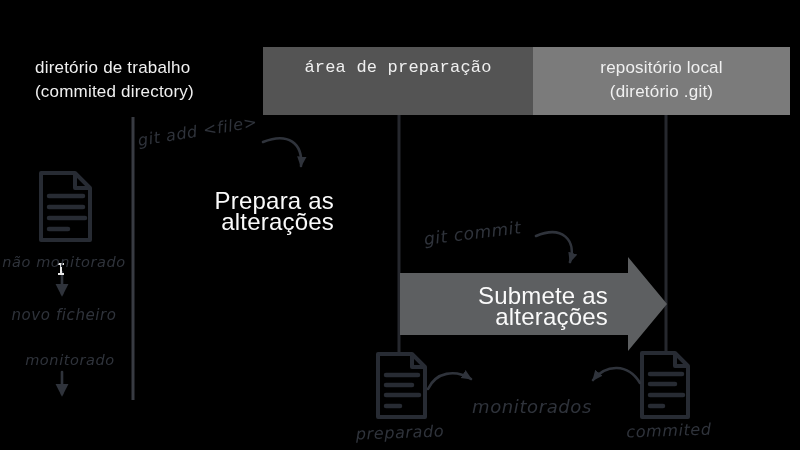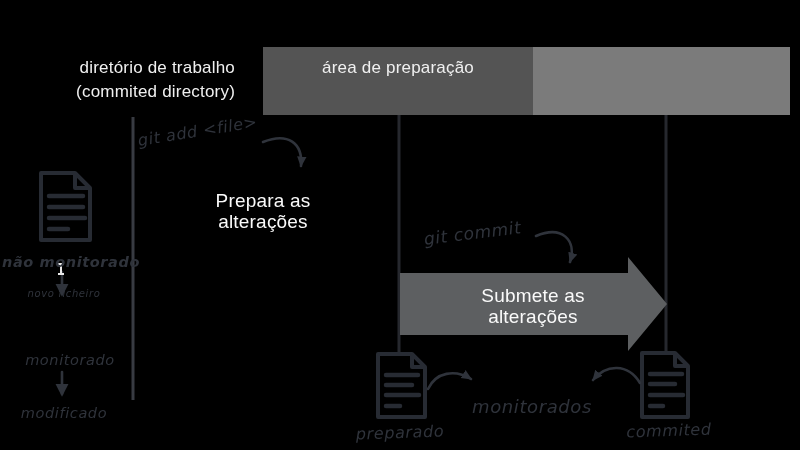--- a/index.html
+++ b/index.html
@@ -23,33 +23,33 @@
   .vline{stroke-width:3;fill:none;}
   .vline.left{stroke:var(--line-left,#383b42);}
   .vline.mid{stroke:var(--line-mid,#26282e);}
   .big-arrow{fill:var(--big-arrow,#5d5f61);stroke:none;}
   .icon-shape{stroke:var(--icon-stroke,#272b33);fill:none;stroke-width:4;stroke-linejoin:round;}
   .icon-line{stroke:var(--icon-stroke,#272b33);fill:none;stroke-width:4.5;stroke-linecap:round;}
   .hand-arrow{stroke:var(--hand-text,#2f333b);fill:none;stroke-width:2.6;stroke-linecap:round;}
   .mk{fill:var(--hand-text,#2f333b);}
   .ibeam{stroke:#e8e8e8;stroke-width:2;fill:none;}
   .col-title{
-    position:absolute;text-align:right;color:var(--heading-text);
+    position:absolute;text-align:left;color:var(--heading-text);
     font-size:17px;line-height:24px;letter-spacing:0.2px;
   }
   .hdr-box{
     position:absolute;top:47px;height:68px;box-sizing:border-box;
     text-align:center;color:var(--heading-text);font-size:17px;line-height:24px;
     padding-top:9px;letter-spacing:0.2px;
   }
-  .hdr-box.staging{left:263px;width:270px;background:var(--staging-box);}
+  .hdr-box.staging{left:263px;width:270px;background:var(--staging-box);font-family:Liberation Mono, monospace;}
   .hdr-box.repo{left:533px;width:257px;background:var(--repo-box);}
   .action-text{
-    position:absolute;text-align:center;color:var(--action-text);
-    font-size:19px;line-height:21px;z-index:3;letter-spacing:0.2px;
+    position:absolute;text-align:right;color:var(--action-text);
+    font-size:24px;line-height:21px;z-index:3;letter-spacing:0.2px;
   }
   .hand{
     position:absolute;color:var(--hand-text);text-align:center;
     font-family:"DejaVu Sans",sans-serif;font-style:italic;
     letter-spacing:0.6px;z-index:2;white-space:nowrap;
   }
 </style>
 </head>
 <body>
 
@@ -114,35 +114,36 @@
   <div class="col-title" style="left:35px;top:56px;width:200px;">
     <div>diretório de trabalho</div>
     <div>(commited directory)</div>
   </div>
 
   <div class="hdr-box staging">
     <div>área de preparação</div>
   </div>
 
   <div class="hdr-box repo">
+    <div>repositório local</div>
+    <div>(diretório .git)</div>
   </div>
 
   <div class="hand" style="left:138px;top:131px;font-size:16px;transform:rotate(-9deg);transform-origin:left center;">git add &lt;file&gt;</div>
   <div class="hand" style="left:424px;top:229px;font-size:17px;transform:rotate(-7deg);transform-origin:left center;">git commit</div>
 
   <div class="action-text" style="left:192px;top:190px;width:142px;">
     <div>Prepara as</div>
     <div>alterações</div>
   </div>
   <div class="action-text" style="left:458px;top:285px;width:150px;">
     <div>Submete as</div>
     <div>alterações</div>
   </div>
 
-  <div class="hand" style="left:2px;top:254px;width:124px;font-size:14.5px;font-weight:bold;">não monitorado</div>
-  <div class="hand" style="left:2px;top:288px;width:124px;font-size:10px;">novo ficheiro</div>
+  <div class="hand" style="left:2px;top:254px;width:124px;font-size:14.5px;">não monitorado</div>
+  <div class="hand" style="left:2px;top:306px;width:124px;font-size:15px;">novo ficheiro</div>
   <div class="hand" style="left:8px;top:352px;width:124px;font-size:14.5px;">monitorado</div>
-  <div class="hand" style="left:2px;top:405px;width:124px;font-size:14.5px;">modificado</div>
   <div class="hand" style="left:340px;top:423px;width:120px;font-size:16px;transform:rotate(-2deg);">preparado</div>
   <div class="hand" style="left:460px;top:396px;width:144px;font-size:18px;">monitorados</div>
   <div class="hand" style="left:608px;top:421px;width:122px;font-size:16px;transform:rotate(-2deg);">commited</div>
 
 </div>
 
 </body></html>

